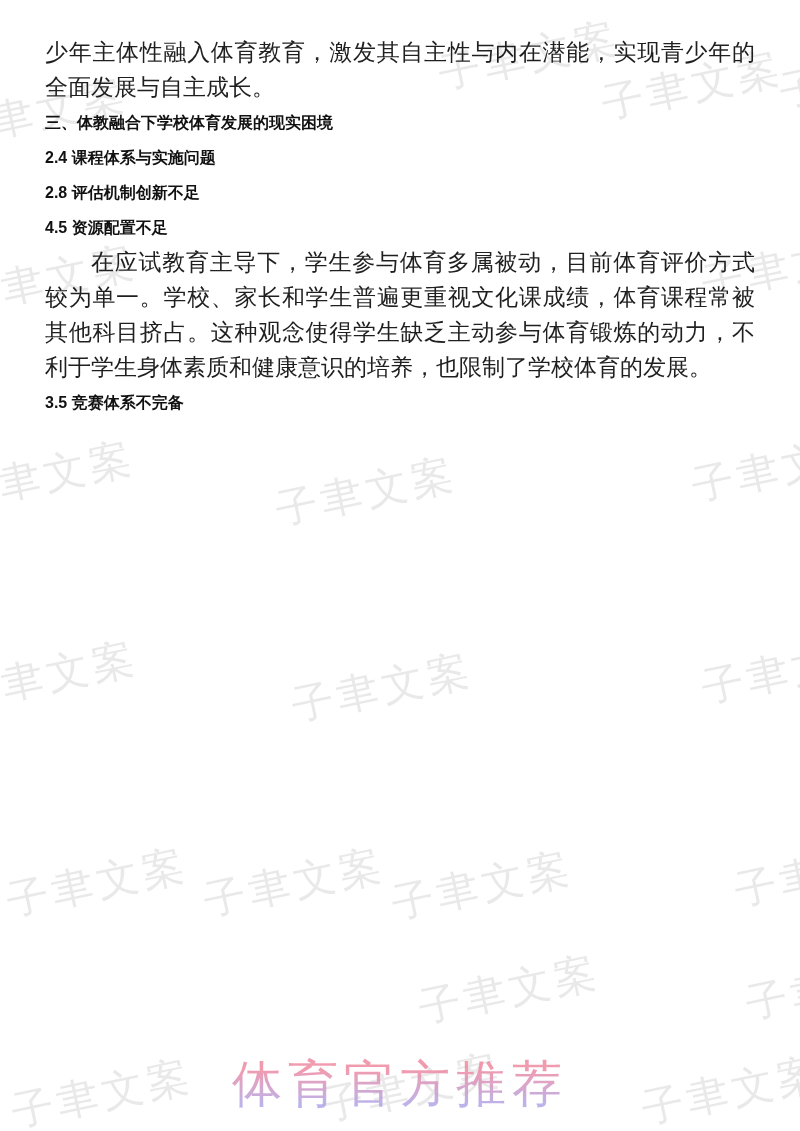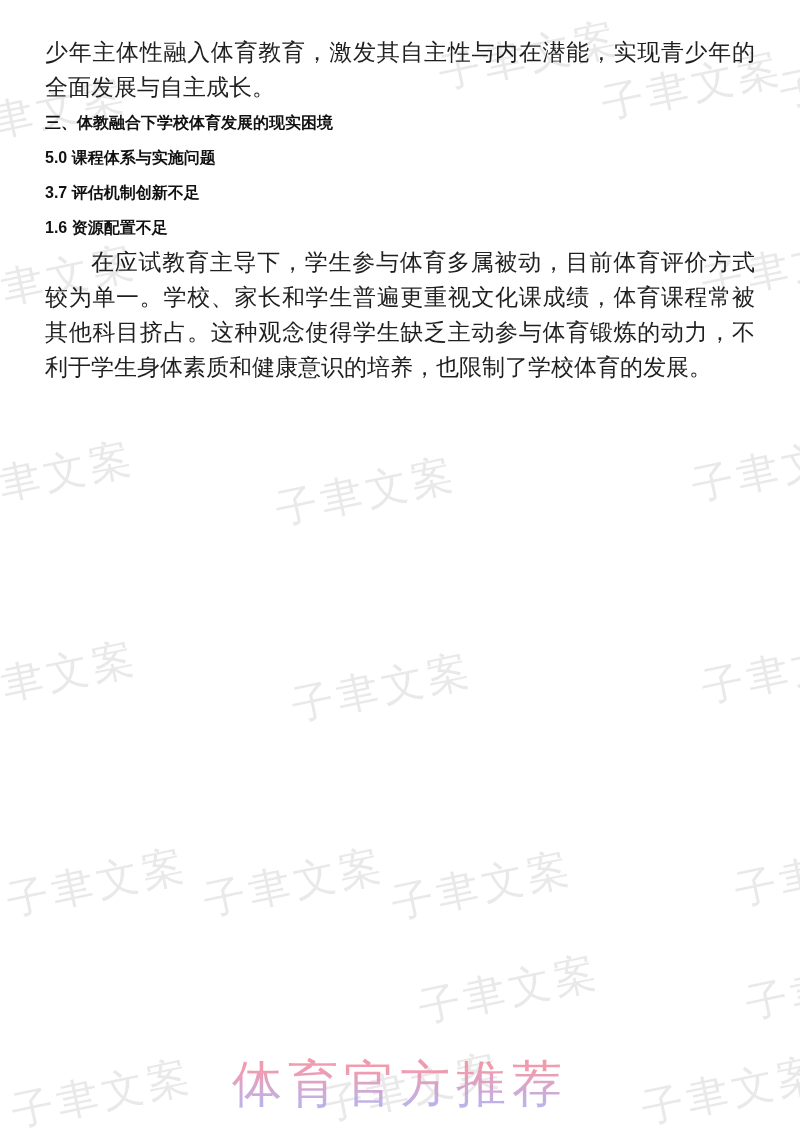--- a/index.html
+++ b/index.html
@@ -104,27 +104,28 @@
       <span class="watermark" style="left: 320px; top: 1060px; color: rgba(40, 40, 40, 0.1); transform: rotate(-12deg);">子聿文案</span>
       <span class="watermark" style="left: 640px; top: 1063px; color: rgba(40, 40, 40, 0.1); transform: rotate(-12deg);">子聿文案</span>
     </div>
 
   <div class="content">
 
     <p class="para para-continued">少年主体性融入体育教育，激发其自主性与内在潜能，实现青少年的全面发展与自主成长。</p>
 
     <h2 class="doc-heading">三、体教融合下学校体育发展的现实困境</h2>
 
-    <h3 class="doc-heading">5.0 课程体系与实施问题</h3>
+    <h3 class="doc-heading">2.4 课程体系与实施问题</h3>
 
-    <h3 class="doc-heading">3.7 评估机制创新不足</h3>
+    <h3 class="doc-heading">2.8 评估机制创新不足</h3>
 
-    <h3 class="doc-heading">1.6 资源配置不足</h3>
+    <h3 class="doc-heading">4.5 资源配置不足</h3>
 
     <p class="para">在应试教育主导下，学生参与体育多属被动，目前体育评价方式较为单一。学校、家长和学生普遍更重视文化课成绩，体育课程常被其他科目挤占。这种观念使得学生缺乏主动参与体育锻炼的动力，不利于学生身体素质和健康意识的培养，也限制了学校体育的发展。</p>
 
+    <h3 class="doc-heading">3.5 竞赛体系不完备</h3>
     <p class="para"></p>
 
   </div>
 
   <div class="footer-stamp" style="--stamp-top: #ef8aa2; --stamp-bottom: #b2a5e6;">体育官方推荐</div>
 
 </div>
 
 </body></html>

